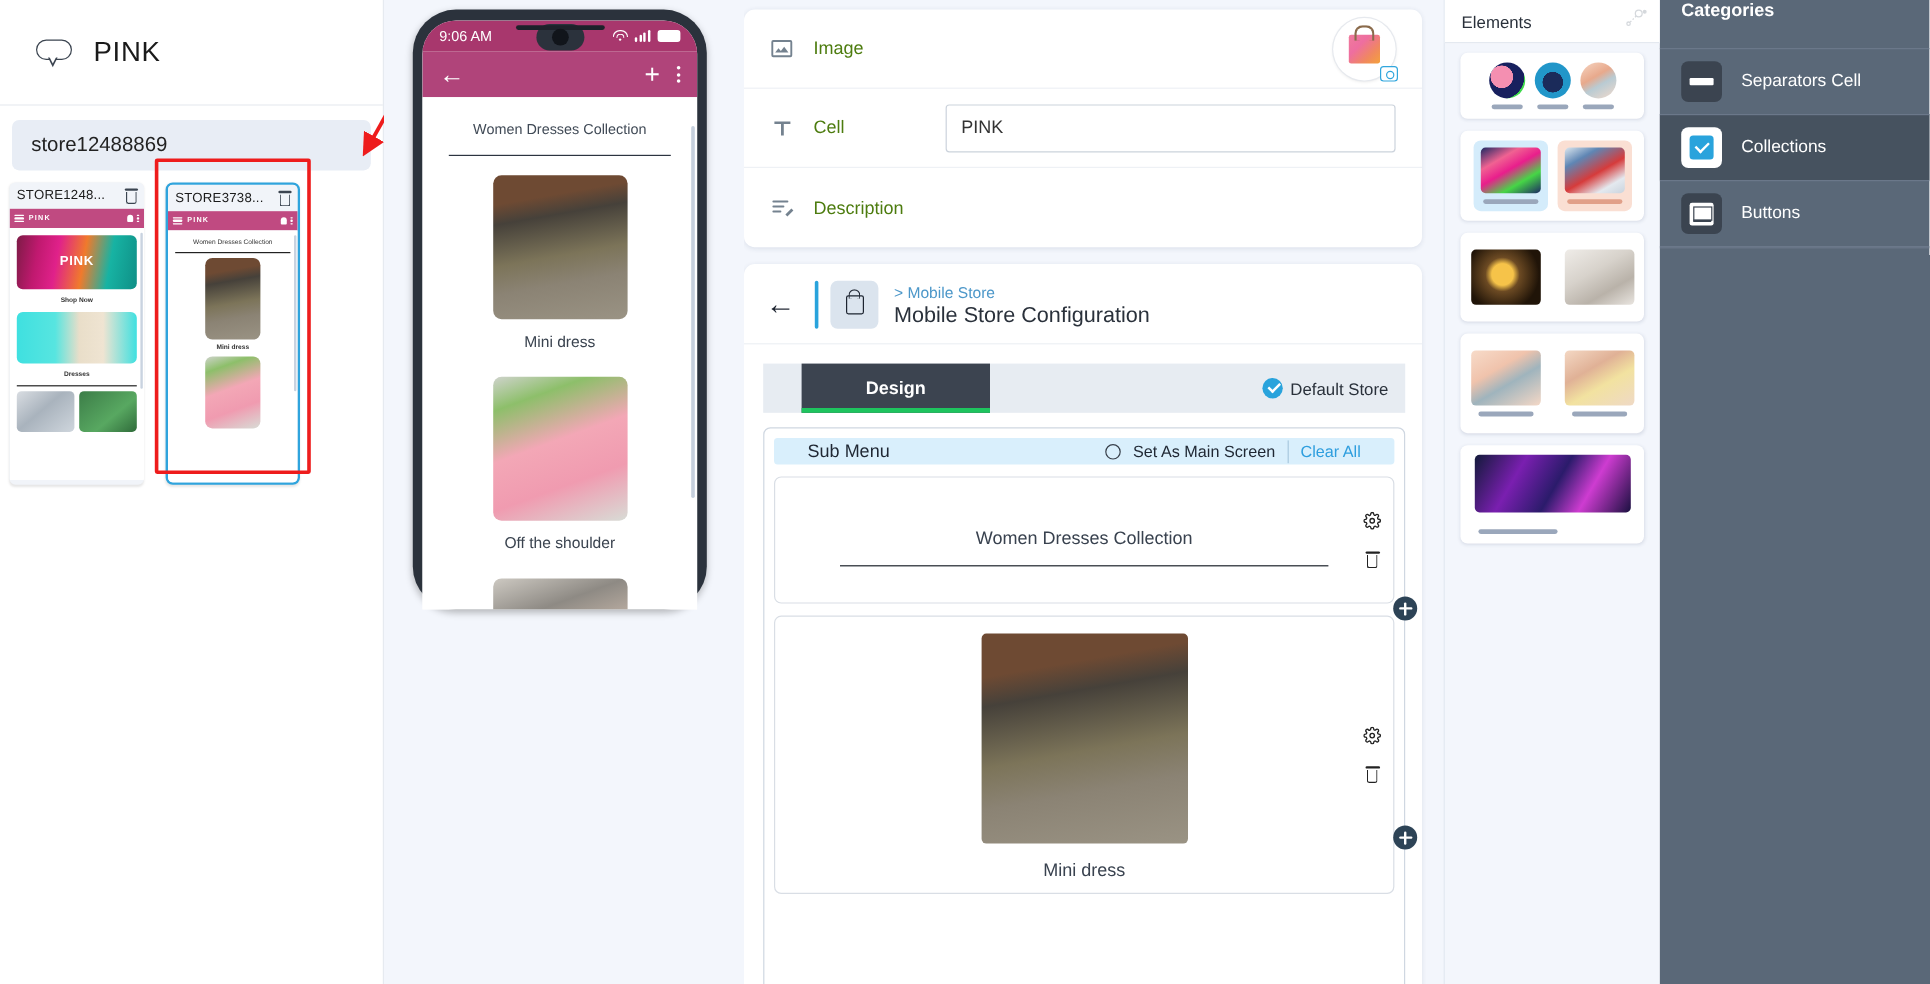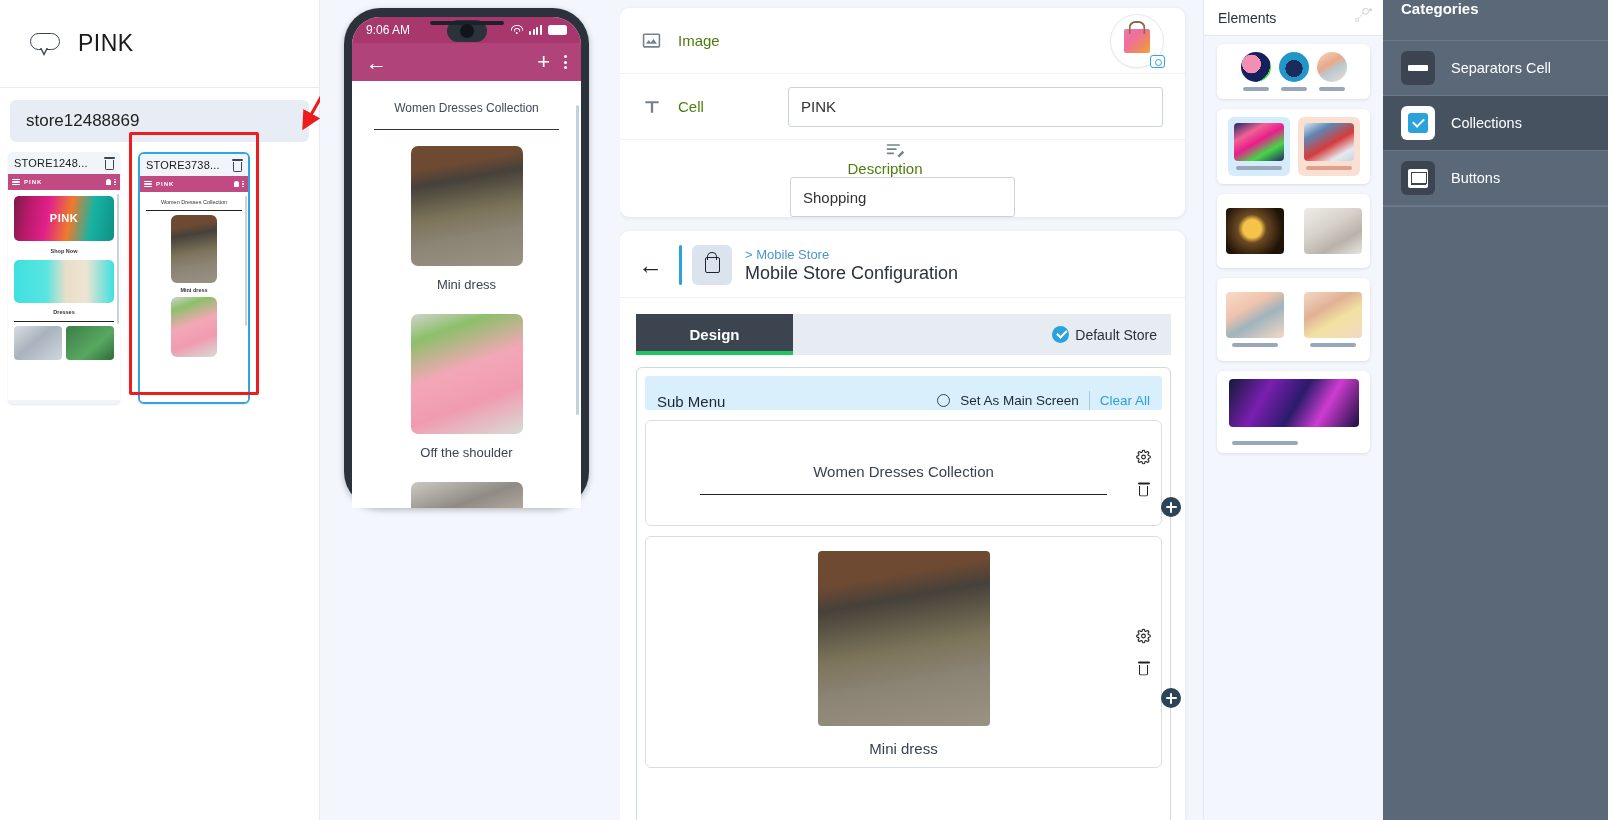--- a/index.html
+++ b/index.html
@@ -180,21 +180,21 @@
   .center {
     flex: 1 1 auto; height: 820px; background: #f3f6fc;
     padding: 8px 0 0 0; position: relative; overflow: hidden;
   }
   .card {
     background: #fff; border-radius: 9px; margin: 0 18px 14px 0;
     box-shadow: 0 1px 4px rgba(30,50,90,.10);
   }
   .form-card { margin-left: 0; }
   .frow { display:flex; align-items:center; min-height: 66px; padding: 0 22px; border-bottom: 1px solid #eef1f5; }
-  .frow:last-child { border-bottom: none; flex-direction: column; }
+  .frow:last-child { border-bottom: none; }
   .frow .ficon { width: 36px; color: #74828f; display:flex; align-items:center; }
   .frow .flabel { width: 110px; font-size: 15px; color: #4d7c0f; }
   .frow .fctl { flex: 1; display:flex; align-items:center; justify-content: flex-end; }
   .finput {
     width: 100%; height: 40px; border: 1px solid #ccd3dc; border-radius: 3px;
     padding: 0 12px; font-size: 15px; color: #333; background: #fff;
     font-family: "Liberation Sans", sans-serif;
   }
   .img-thumb-wrap { position: relative; width: 52px; height: 52px; }
   .img-thumb {
@@ -235,41 +235,41 @@
   .add-screen-btn {
     display:flex; align-items:center; gap: 6px;
     border: 1.4px solid #29a3dc; border-radius: 5px; background:#fff;
     height: 30px; padding: 0 11px 0 7px; cursor: pointer;
   }
   .plus-circle { width:17px; height:17px; border-radius:50%; background:#29a3dc; position:relative; flex:0 0 17px; }
   .plus-circle::before { content:''; position:absolute; left:4px; top:7.6px; width:9px; height:1.9px; background:#fff; border-radius:1px;}
   .plus-circle::after  { content:''; position:absolute; left:7.55px; top:4px; width:1.9px; height:9px; background:#fff; border-radius:1px;}
   .add-screen-btn span { font-size: 13.5px; color:#1c2530; }
 
-  .tabs-row { display:flex; align-items:stretch; height: 41px; margin: 16px 14px 0 16px; background:#e7ecf2; }
+  .tabs-row { display:flex; align-items:stretch; height: 41px; margin: 16px 14px 0 16px; background:#e7ecf2;padding-left:32px; }
   .tab-design {
     width: 157px; background:#3c4450; color:#fff; font-size:15px; font-weight:bold;
     display:flex; align-items:center; justify-content:center; position:relative;
   }
   .tab-design::after { content:''; position:absolute; left:0; right:0; bottom:0; height:4px; background:#1ec45e; }
   .tab-rest { flex:1; display:flex; align-items:center; justify-content:flex-end; padding-right: 14px; gap:6px; }
   .check-circle { width:17px; height:17px; border-radius:50%; background:#29a3dc; position:relative; flex:0 0 17px;}
   .check-circle::after {
     content:''; position:absolute; left:4.4px; top:4.2px; width:8px; height:4.4px;
     border-left:2px solid #fff; border-bottom:2px solid #fff; transform: rotate(-45deg);
   }
   .tab-rest span { font-size:14px; color:#2a313b; }
 
   .design-panel {
     margin: 12px 14px 0 16px; border:1px solid #cfd7e1; border-radius: 6px;
     background:#fff; padding: 8px; height: 500px; overflow: hidden;
   }
   .submenu-bar {
-    background:#d9effc; border-radius:3px; height: 34px;
-    display:flex; align-items:flex-end; padding: 0 12px;
+    background:#d9effc; border-radius:3px; height: 22px;
+    display:flex; align-items:center; padding: 0 28px;
   }
   .submenu-bar .lbl { font-size:15px; color:#1f2733; }
   .submenu-bar .right { margin-left:auto; display:flex; align-items:center; gap: 10px; }
   .radio-empty { width:13px; height:13px; border-radius:50%; border:1.6px solid #39414c; }
   .submenu-bar .setmain { font-size:13.5px; color:#1f2733; }
   .dv { width:1px; height:19px; background:#a8c9de; }
   .clear-all { font-size:13.5px; color:#2e9ede; cursor:pointer; }
 
   .block {
     border:1px solid #d9dee5; border-radius:6px; margin-top: 10px;
@@ -555,23 +555,20 @@
       <div class="frow">
         <span class="ficon">
           <svg width="20" height="20" viewBox="0 0 24 24" fill="none" stroke="#74828f" stroke-width="2" stroke-linecap="round">
             <line x1="3" y1="6" x2="17" y2="6"></line>
               <line x1="3" y1="11" x2="13" y2="11"></line>
               <line x1="3" y1="16" x2="10" y2="16"></line>
             <path d="M15 19l6-6 2 2-6 6z" fill="#74828f" stroke="none"></path>
           </svg>
         </span>
         <span class="flabel">Description</span>
-        <span class="fctl">
-          <input class="finput" value="Shopping" style="">
-        </span>
       </div>
     </div>
 
     <div class="card">
 
       <div class="cfg-head">
         <span class="cfg-back">←</span>
         <span class="cfg-accent"></span>
         <span class="cfg-badge">
             <span class="bag-outline"></span>

